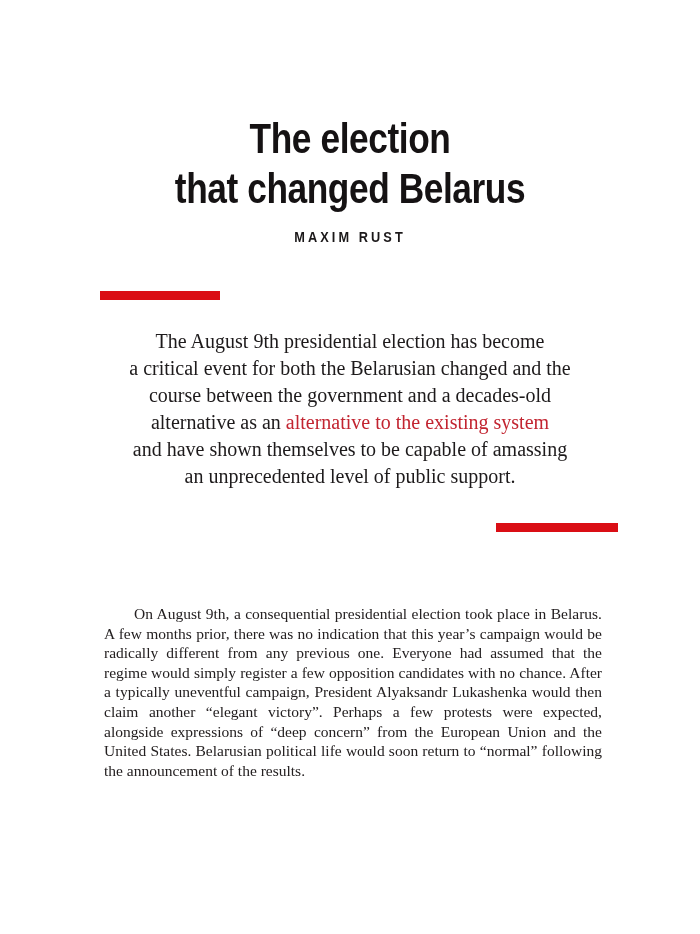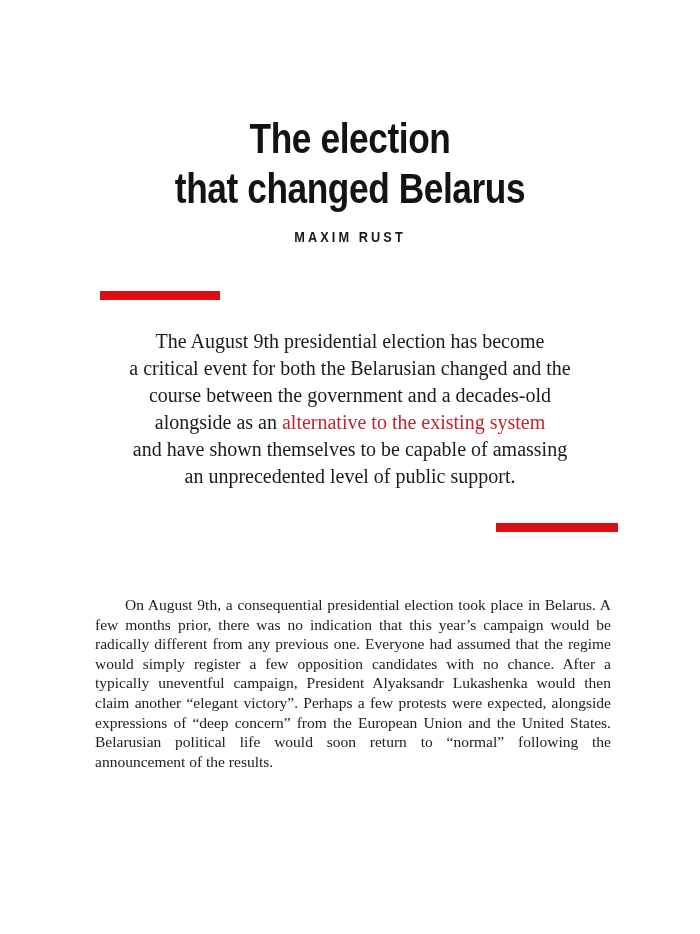--- a/index.html
+++ b/index.html
@@ -69,21 +69,21 @@
     top: 588px;
     left: 88px;
     width: 530px;
     font-family: "Liberation Serif", serif;
     font-size: 15.5px;
     line-height: 19.6px;
     color: #242021;
     text-align: justify;
   }
   .bodytext p {
-    margin: 7px;
+    margin: 16px;
     text-indent: 30px;
   }
 </style>
 </head>
 <body>
 
 <div class="page">
 
   <h1 class="title">
     <span>The election</span><br>
@@ -91,21 +91,21 @@
   </h1>
 
   <div class="author">MAXIM RUST</div>
 
   <div class="bar bar-left"></div>
 
   <div class="standfirst">
     <div class="standfirst-line"><span>The August 9th presidential election has become</span></div>
     <div class="standfirst-line"><span>a critical event for both the Belarusian changed and the</span></div>
     <div class="standfirst-line"><span>course between the government and a decades-old</span></div>
-    <div class="standfirst-line"><span>alongside as an </span><span class="hl">alternative to the existing system</span></div>
+    <div class="standfirst-line"><span>alternative as an </span><span class="hl">alternative to the existing system</span></div>
     <div class="standfirst-line"><span>and have shown themselves to be capable of amassing</span></div>
     <div class="standfirst-line"><span>an unprecedented level of public support.</span></div>
   </div>
 
   <div class="bar bar-right"></div>
 
   <div class="bodytext">
     <p>On August 9th, a consequential presidential election took place in Belarus. A few months prior, there was no indication that this year’s campaign would be radically different from any previous one. Everyone had assumed that the regime would simply register a few opposition candidates with no chance. After a typically uneventful campaign, President Alyaksandr Lukashenka would then claim another “elegant victory”. Perhaps a few protests were expected, alongside expressions of “deep concern” from the European Union and the United States. Belarusian political life would soon return to “normal” following the announcement of the results.</p>
   </div>
 

